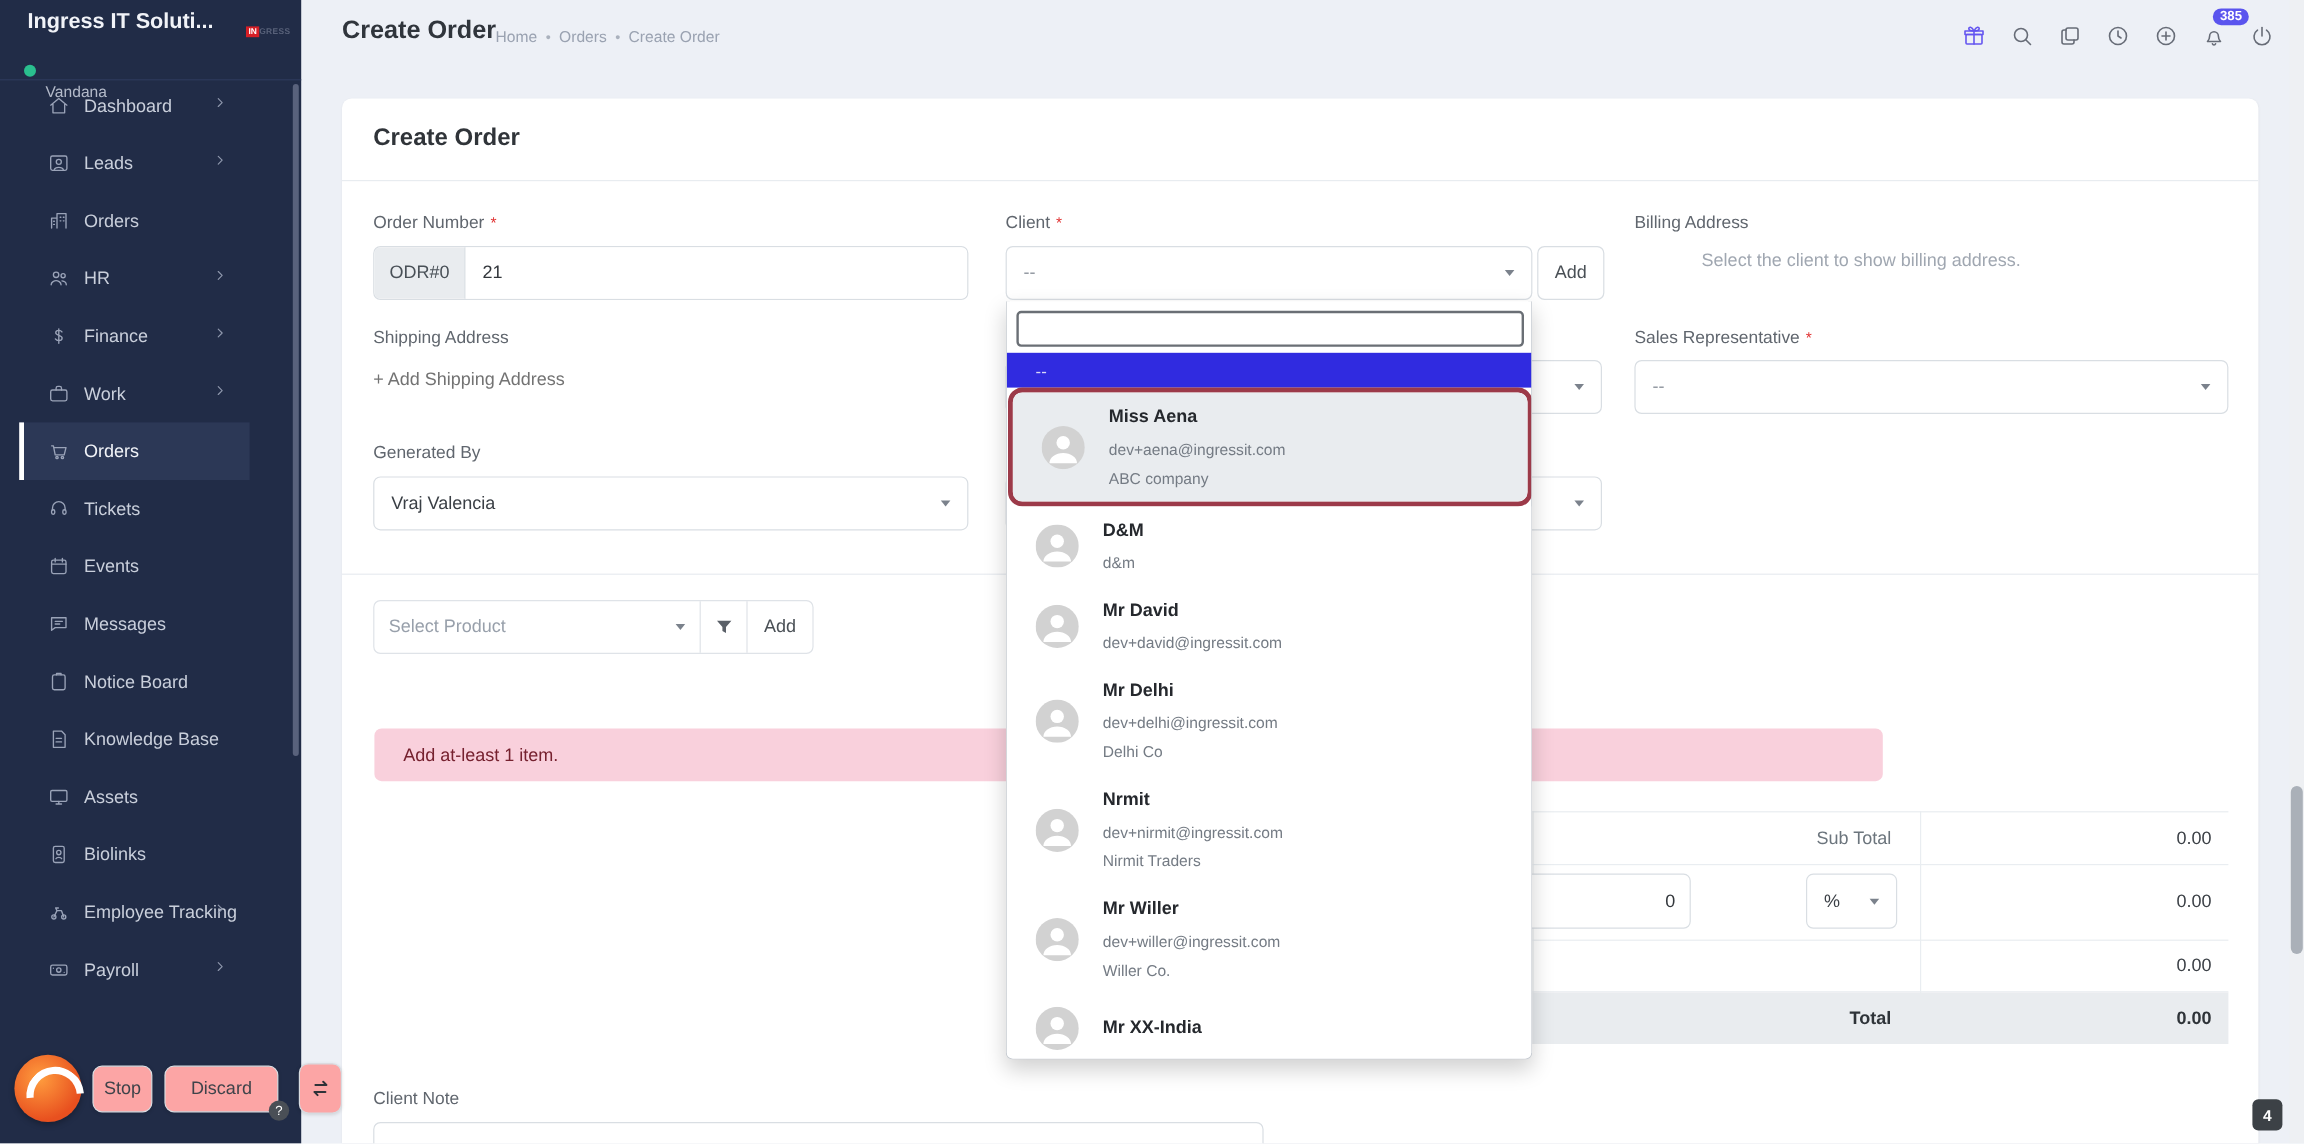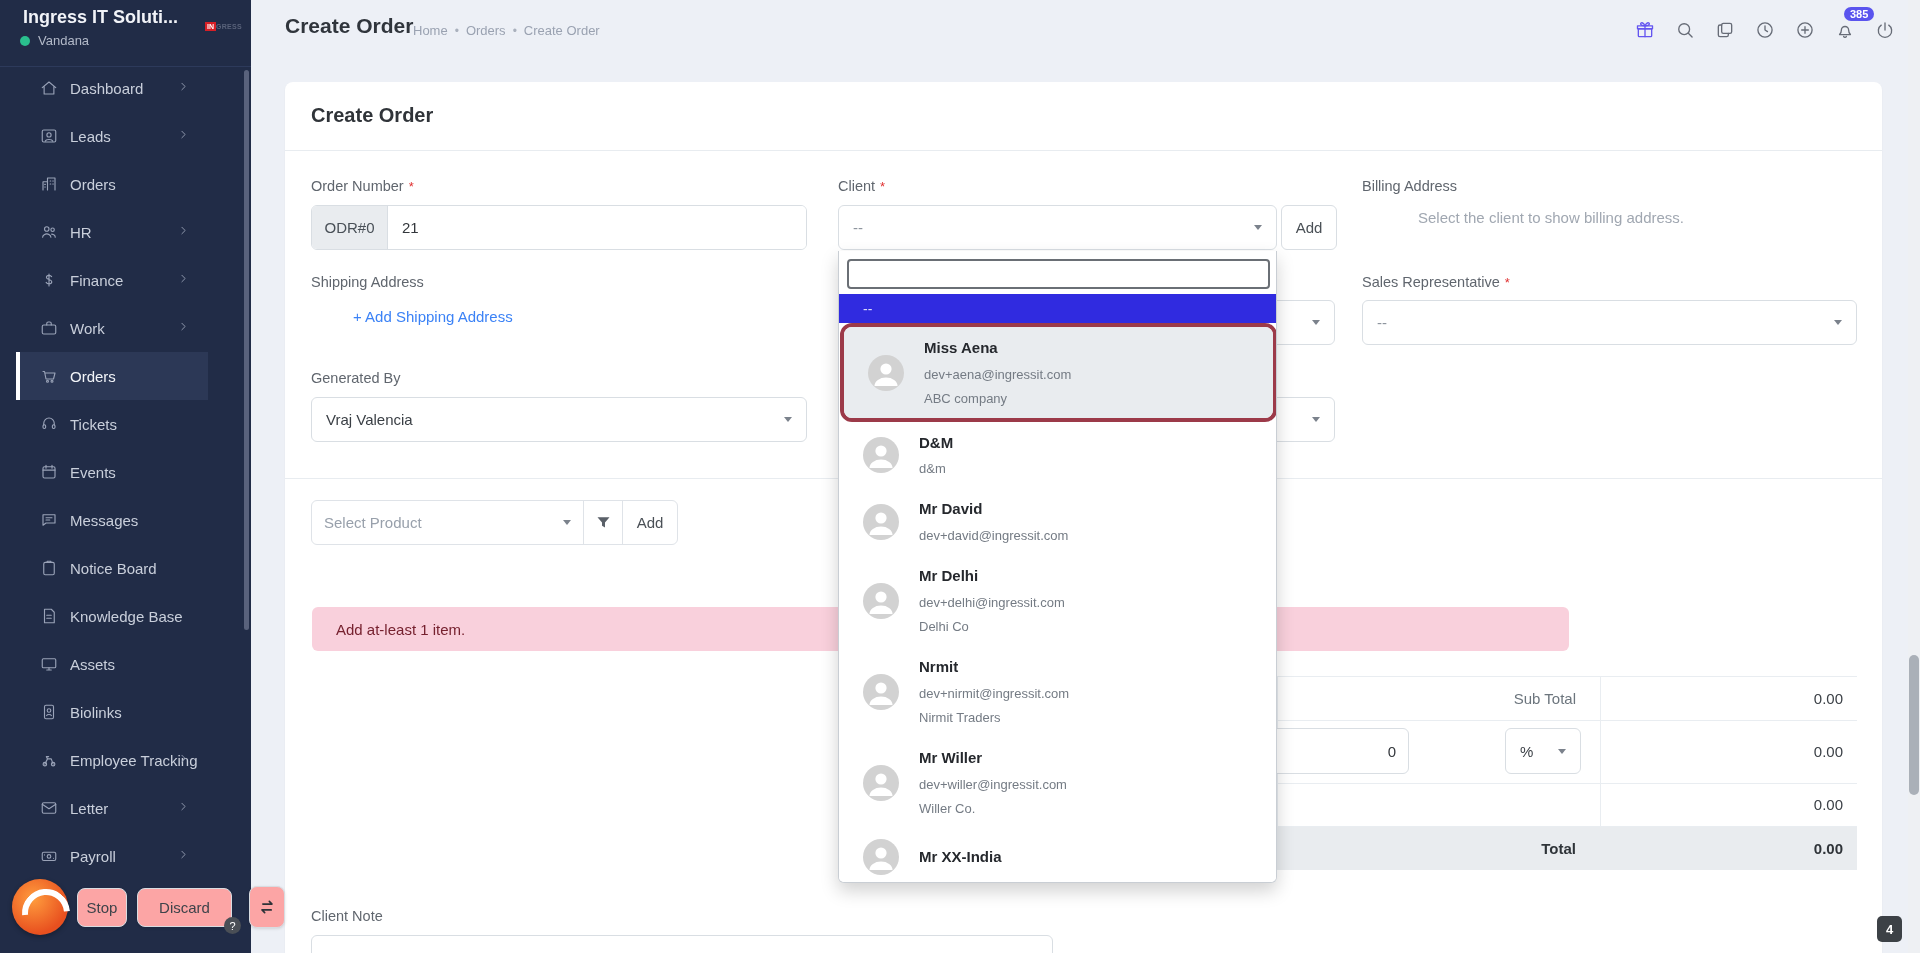--- a/index.html
+++ b/index.html
@@ -5,21 +5,21 @@
   * { margin:0; padding:0; box-sizing:border-box; }
   html,body { width:1920px; height:953px; overflow:hidden; }
   body { font-family:"Liberation Sans","DejaVu Sans",sans-serif; background:#edf0f6; position:relative; }
 
   
   .sidebar { position:absolute; left:0; top:0; width:251px; height:953px; background:#212c47; z-index:5; }
   .side-head { position:relative; height:66px; }
   .company { position:absolute; left:23px; top:7px; width:160px; font-size:18px; font-weight:700; color:#f1f3f8; white-space:nowrap; overflow:hidden; text-overflow:ellipsis; }
   .userline { position:absolute; left:20px; top:33px; display:flex; align-items:center; gap:8px; }
   .userline .dot { width:10px; height:10px; border-radius:50%; background:#2abf8e; }
-  .userline .uname { font-size:13px; color:#b3bac9; }
+  .userline .uname { font-size:13px; color:#b3bac9;margin-top:36px; }
   .brand-logo { position:absolute; left:205px; top:22px; display:flex; align-items:center; }
   .brand-logo .in { background:#d61f26; color:#fff; font-size:7px; font-weight:700; padding:1px 2px; }
   .brand-logo .rest { color:#59627a; font-size:7px; font-weight:700; letter-spacing:.3px; }
   .side-sep { position:absolute; left:0; top:66px; width:251px; height:1px; background:#2d3a5b; }
   nav.side-menu { position:absolute; left:0; top:64px; width:208px;padding-left:16px; }
   .side-item { position:relative; height:48px; display:flex; align-items:center; padding-left:24px; cursor:pointer; }
   .side-item .icon { width:18px; height:18px; flex:0 0 18px; display:flex; align-items:center; }
   .side-item .icon svg { width:18px; height:18px; stroke:#9aa3b8; fill:none; stroke-width:1.5; stroke-linecap:round; stroke-linejoin:round; }
   .side-item .lbl { margin-left:12px; font-size:15px; color:#c9cfdb; }
   .side-item .chev { position:absolute; right:18px; top:50%; transform:translateY(-50%); }
@@ -40,21 +40,21 @@
   .tico.gift svg { stroke:#6455f0; }
   .badge385 { position:absolute; top:-12px; left:10px; background:#5a54ee; color:#fff; font-size:11px; font-weight:700; padding:1px 6px; border-radius:8px; }
 
   
   .card { position:absolute; left:285px; top:82px; width:1597px; height:871px; background:#fff; border-radius:8px 8px 0 0; box-shadow:0 1px 2px rgba(0,0,0,.05); overflow:hidden; z-index:1; }
   .card h2 { position:absolute; left:26px; top:22px; font-size:20px; font-weight:600; color:#303439; }
   .cdiv { position:absolute; left:0; width:1597px; height:1px; background:#e8ecf0; }
   .flabel { position:absolute; font-size:14.5px; color:#60666e; }
   .req { color:#e03131; margin-left:5px; font-size:13px; }
   .fhint { position:absolute; font-size:15px; color:#a0a7b1; }
-  .plink { position:absolute; font-size:15px; font-weight:500; color:#3b82f6; cursor:pointer;margin-left:42px; }
+  .plink { position:absolute; font-size:15px; font-weight:500; color:#737373; cursor:pointer; }
 
   .inpgroup { position:absolute; display:flex; border:1px solid #d9dee3; border-radius:6px; overflow:hidden; background:#fff; }
   .inpgroup .prefix { width:76px; background:#e9ecef; border-right:1px solid #d9dee3; display:flex; align-items:center; justify-content:center; font-size:15px; color:#495057; }
   .inpgroup input { border:none; outline:none; flex:1; padding:0 14px; font-size:15px; color:#33373c; font-family:inherit; }
 
   .sel { position:absolute; border:1px solid #d9dee3; border-radius:6px; background:#fff; display:flex; align-items:center; padding:0 14px; font-size:15px; color:#3a3f45; cursor:pointer; }
   .sel .val { flex:1; white-space:nowrap; overflow:hidden; }
   .sel .val.ph { color:#8e959e; }
   .caret { width:0; height:0; border-left:4.5px solid transparent; border-right:4.5px solid transparent; border-top:5.5px solid #7b828c; }
   .btn { position:absolute; border:1px solid #d9dee3; border-radius:6px; background:#fff; display:flex; align-items:center; justify-content:center; font-size:15px; color:#4a5056; cursor:pointer; }
@@ -277,32 +277,20 @@
           </svg>
         </span>
         <span class="lbl">Employee Tracking</span>
         <span class="chev"><svg viewBox="0 0 24 24">
             <path d="M9 6l6 6-6 6"></path>
           </svg></span>
       </div>
       <div class="side-item">
         <span class="icon">
           <svg viewBox="0 0 24 24">
-            <rect x="3" y="5" width="18" height="14" rx="2"></rect>
-            <path d="M3 7l9 6 9-6"></path>
-          </svg>
-        </span>
-        <span class="lbl">Letter</span>
-        <span class="chev"><svg viewBox="0 0 24 24">
-            <path d="M9 6l6 6-6 6"></path>
-          </svg></span>
-      </div>
-      <div class="side-item">
-        <span class="icon">
-          <svg viewBox="0 0 24 24">
             <rect x="3" y="7" width="18" height="11" rx="2"></rect>
             <circle cx="12" cy="12.5" r="2.4"></circle>
             <path d="M6 10.5h.01M18 15h.01"></path>
           </svg>
         </span>
         <span class="lbl">Payroll</span>
         <span class="chev"><svg viewBox="0 0 24 24">
             <path d="M9 6l6 6-6 6"></path>
           </svg></span>
       </div>

